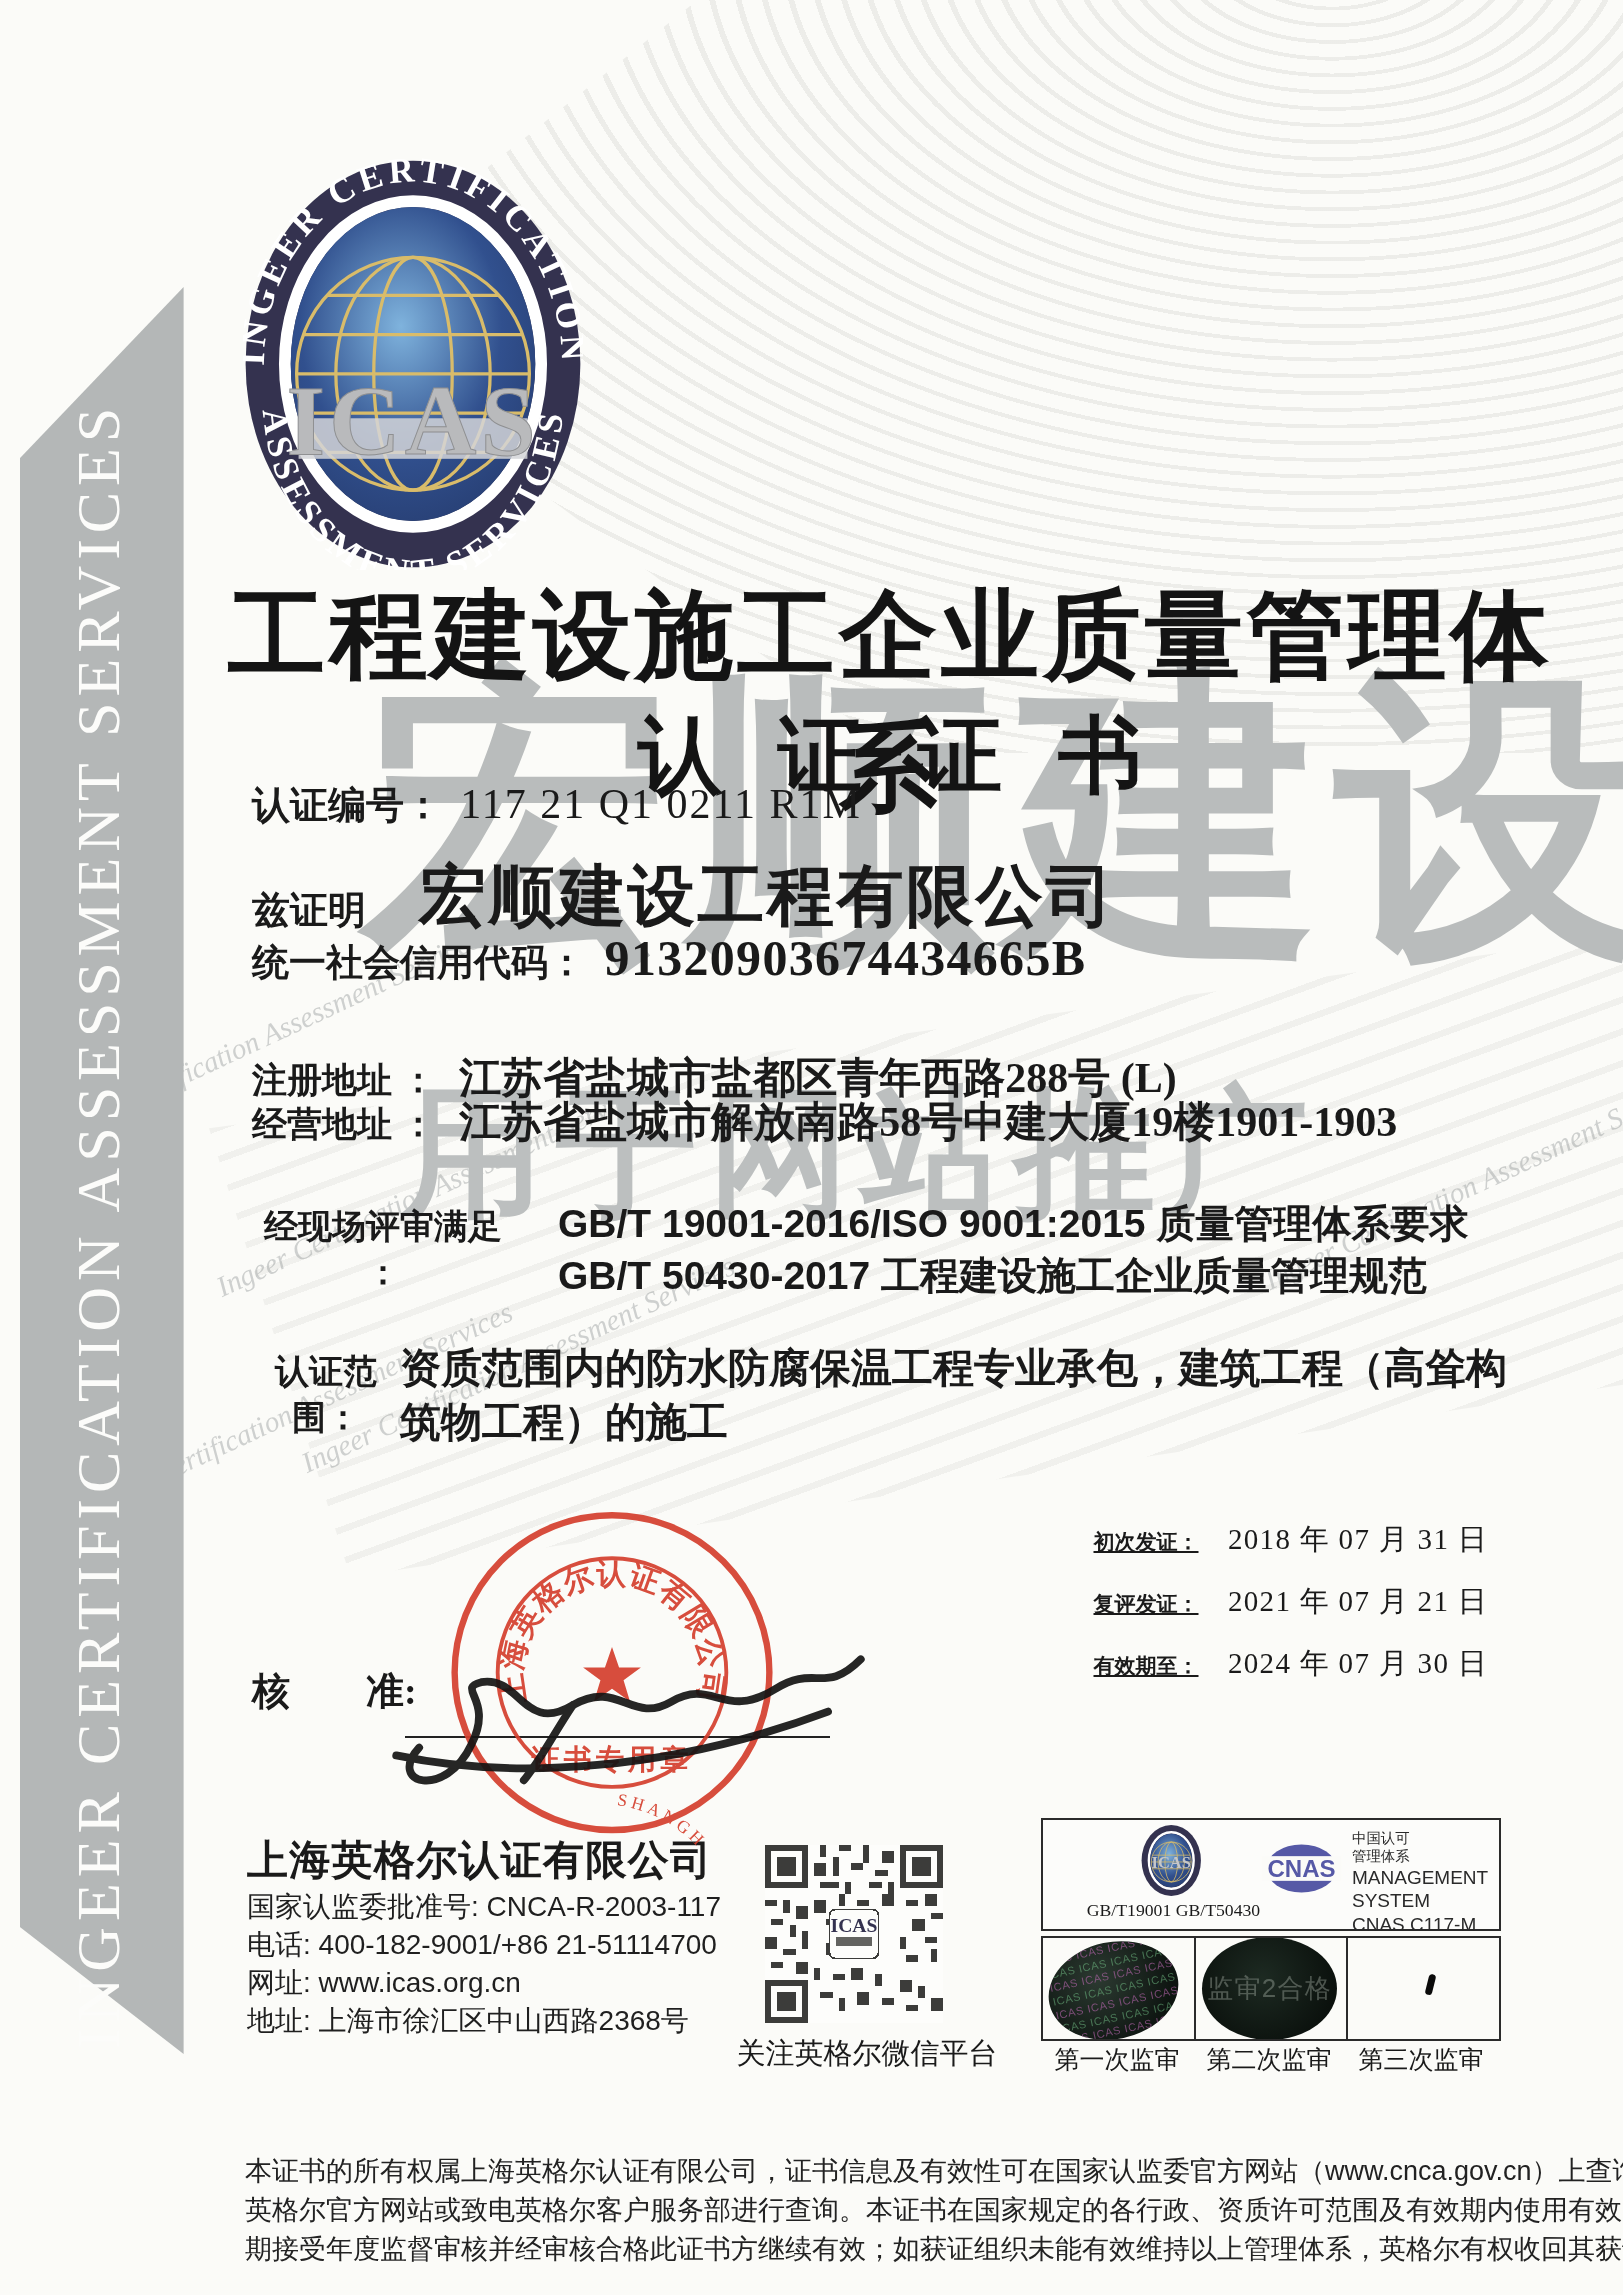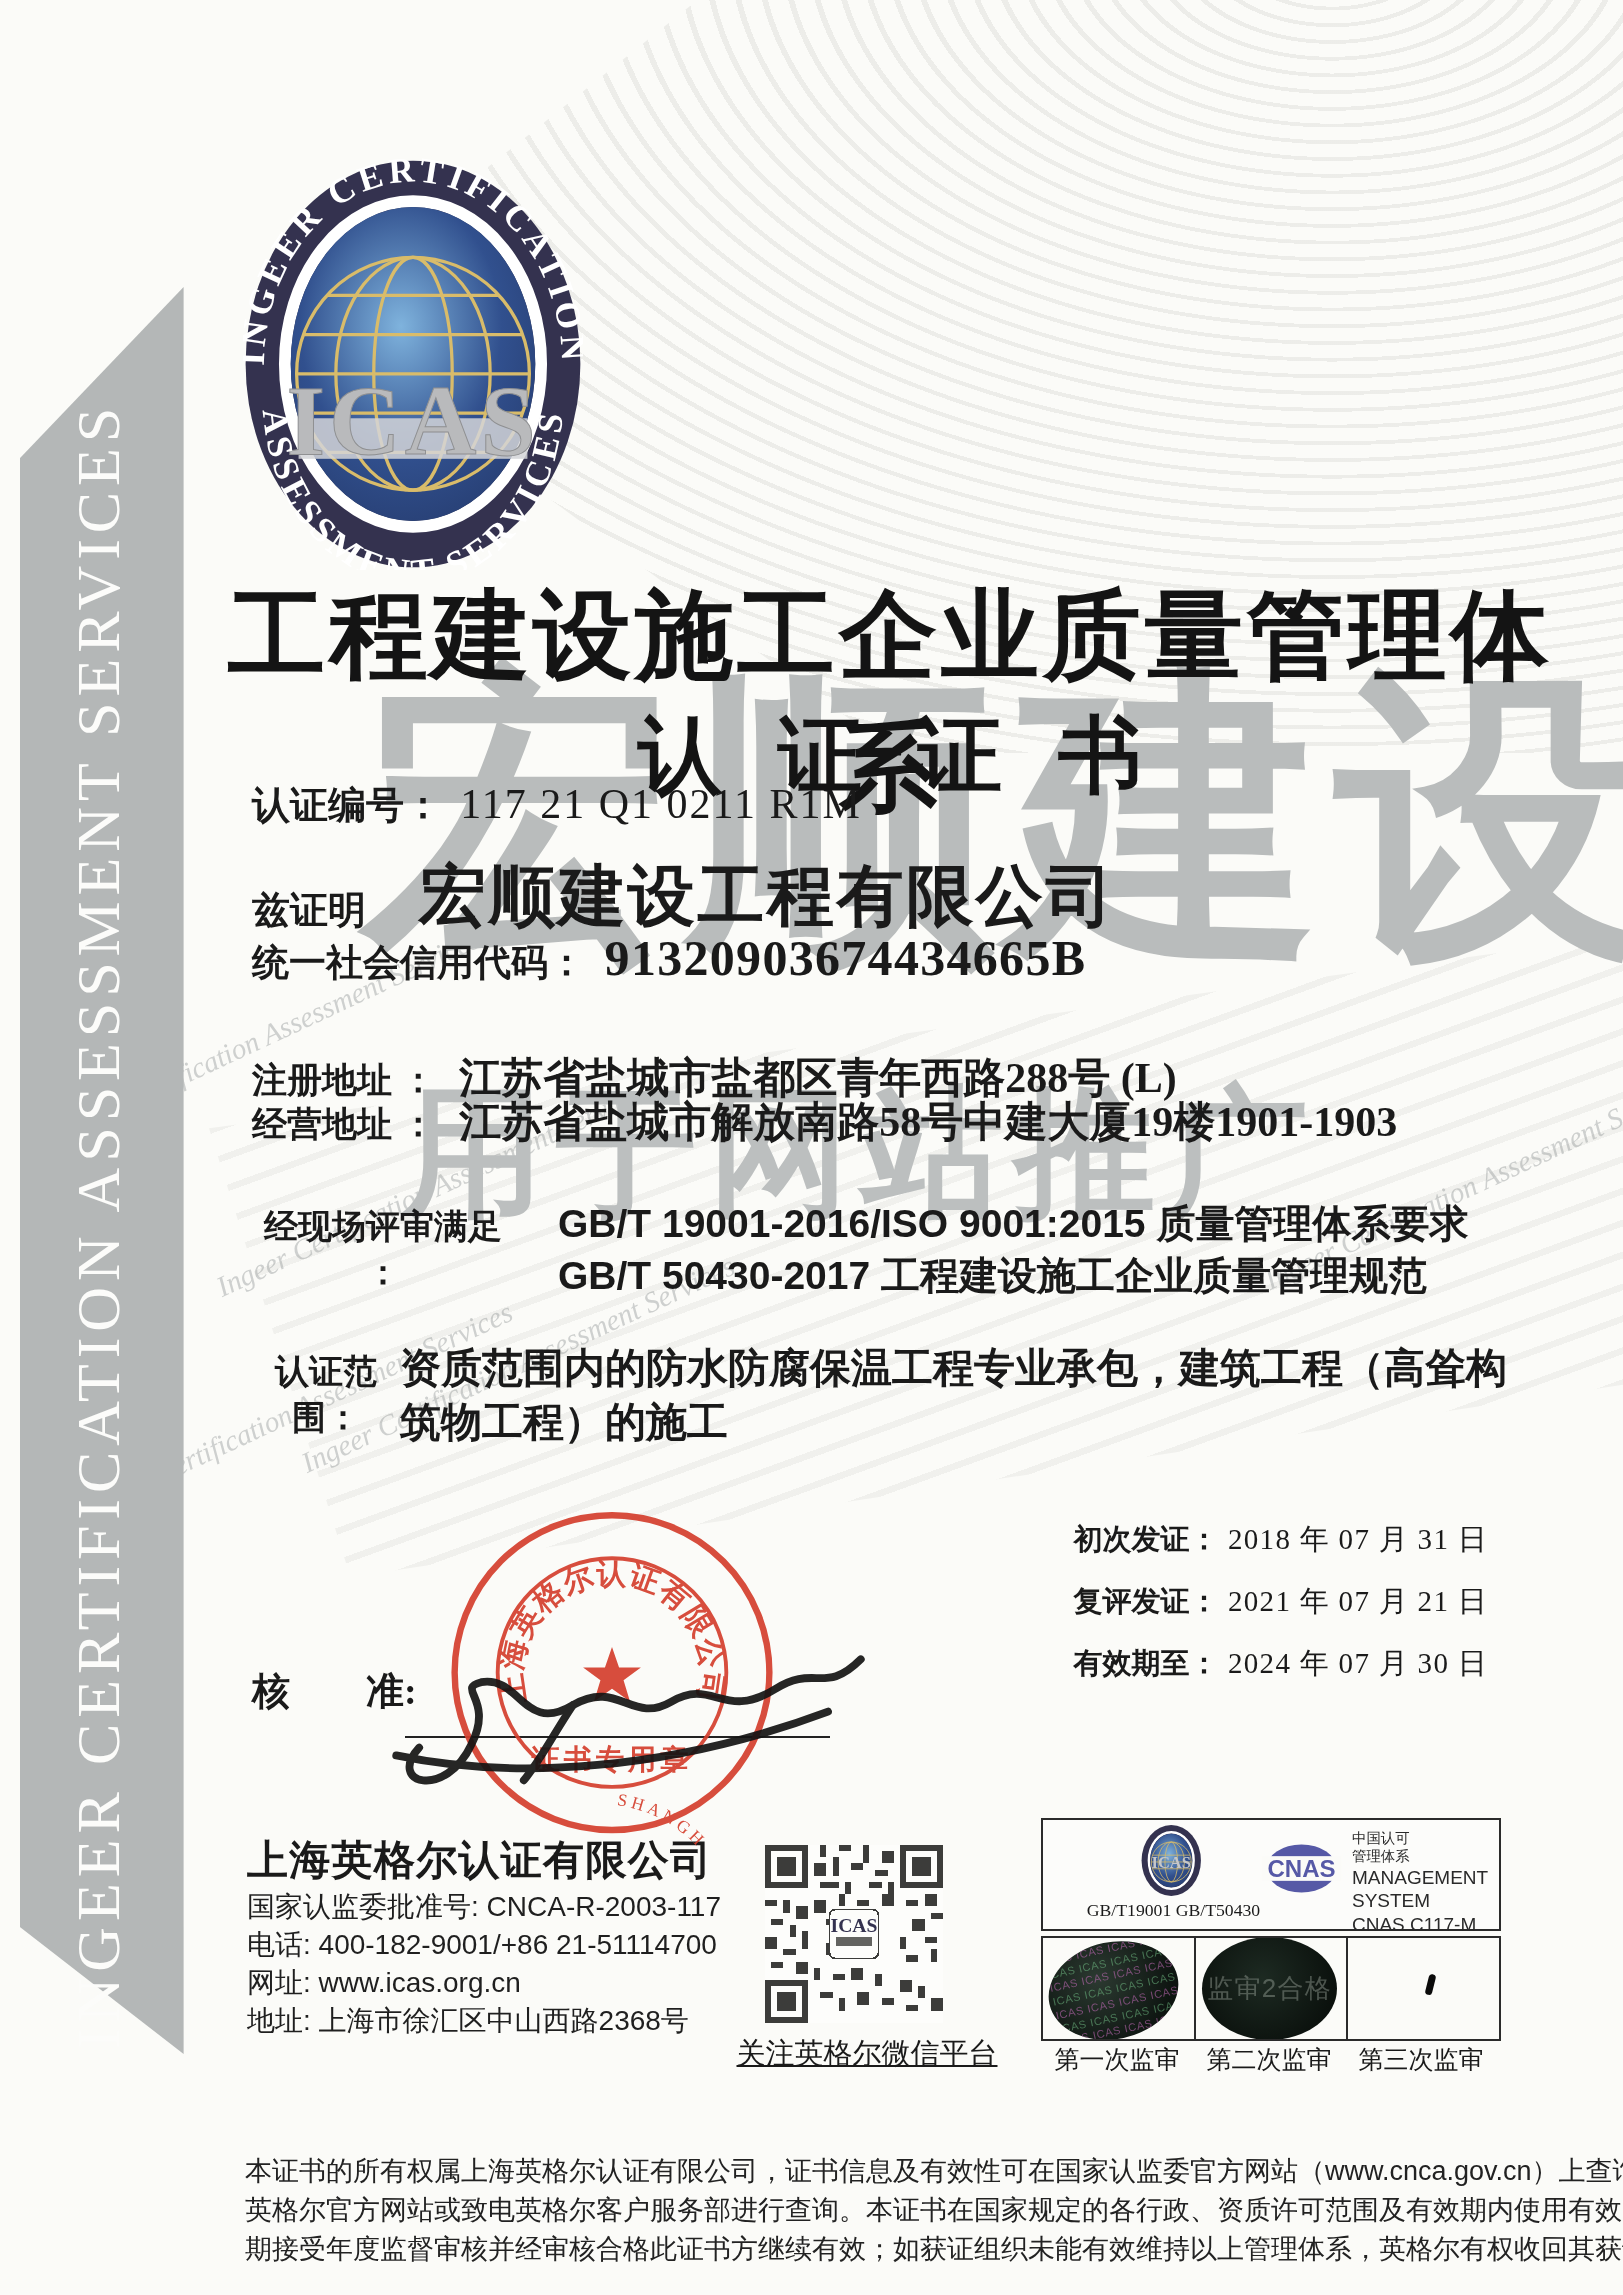--- a/index.html
+++ b/index.html
@@ -49,36 +49,36 @@
   #standards-row{left:252px;top:1198px;z-index:2;display:flex;align-items:center;gap:44px;}
   #standards-row .lbl{font-size:34px;font-weight:bold;width:262px;}
   .std-lines{font-family:"Liberation Sans","DejaVu Sans",sans-serif;font-size:39px;font-weight:bold;
     line-height:52px;white-space:nowrap;}
   #scope-row{left:252px;top:1341px;z-index:2;display:flex;align-items:center;}
   #scope-row .lbl{font-size:34px;font-weight:bold;width:148px;}
   .scope-lines{font-size:41px;font-weight:bold;line-height:54px;white-space:nowrap;}
   
   #dates{left:1064px;top:1520px;z-index:2;}
   .date-row{display:flex;align-items:baseline;margin-bottom:22px;white-space:nowrap;}
-  .date-row .lbl{font-size:29px;font-weight:bold;width:164px;}
+  .date-row .lbl{font-size:21px;font-weight:bold;width:164px;text-decoration:underline;}
   .date-row .val{font-size:29px;letter-spacing:1.3px;}
   
   #approval-label{left:252px;top:1666px;font-size:38px;font-weight:bold;z-index:2;}
   #sig-line{left:405px;top:1736px;width:425px;height:2px;background:#222;z-index:2;}
   #stamp-svg{left:445px;top:1512px;width:334px;height:334px;z-index:3;opacity:.93;}
   #signature-svg{left:357px;top:1584px;width:543px;height:216px;z-index:4;}
   
   #issuer-name{left:247px;top:1833px;font-size:41px;font-weight:bold;z-index:2;
     font-family:"Liberation Sans","DejaVu Sans",sans-serif;letter-spacing:1.3px;}
   #issuer-lines{left:247px;top:1888px;z-index:2;font-family:"Liberation Sans","DejaVu Sans",sans-serif;
     font-size:28px;line-height:38px;color:#1f1f1f;}
   
   #qr-svg{left:765px;top:1845px;width:178px;height:178px;z-index:2;}
   #qr-caption{left:733px;top:2034px;width:268px;text-align:center;font-size:29px;z-index:2;
-    font-family:"Liberation Sans","DejaVu Sans",sans-serif;text-decoration:underline;}
+    font-family:"Liberation Sans","DejaVu Sans",sans-serif;}
   
   #accred-box{left:1041px;top:1818px;width:456px;height:109px;border:2px solid #2b2b2b;z-index:2;background:rgba(255,255,255,.35);}
   #icas-mini{position:absolute;left:90px;top:3.9px;width:77px;height:73px;}
   #icas-mini-caption{position:absolute;left:39px;top:80px;width:183px;text-align:center;font-size:17.7px;}
   #cnas-logo{position:absolute;left:216px;top:15.7px;width:85px;height:65px;}
   #cnas-text{position:absolute;left:309px;top:9.2px;font-family:"Liberation Sans","DejaVu Sans",sans-serif;color:#2a2a2a;}
   .cnas-s{font-size:14.4px;line-height:18.3px;}
   .cnas-b{font-size:19px;line-height:23.6px;}
   
   #surv-table{left:1041px;top:1936px;width:456px;height:101px;border:2px solid #2b2b2b;display:flex;z-index:2;}

